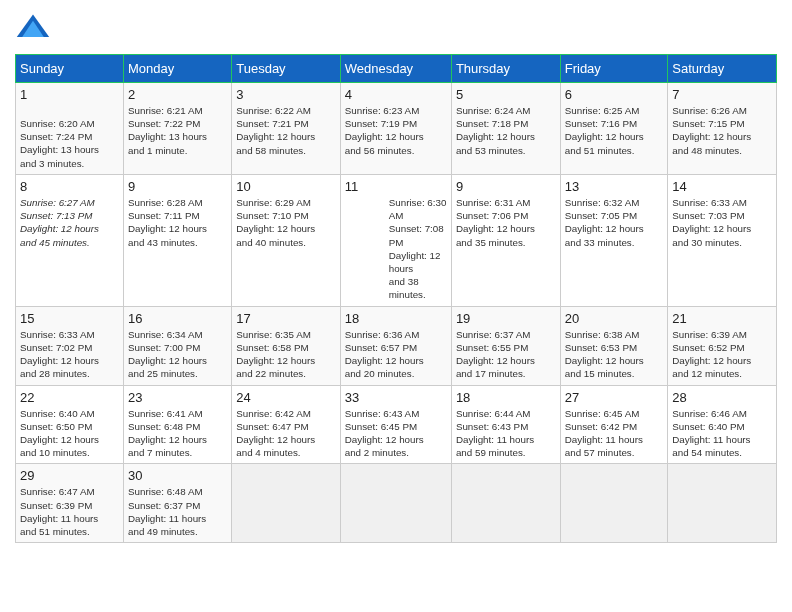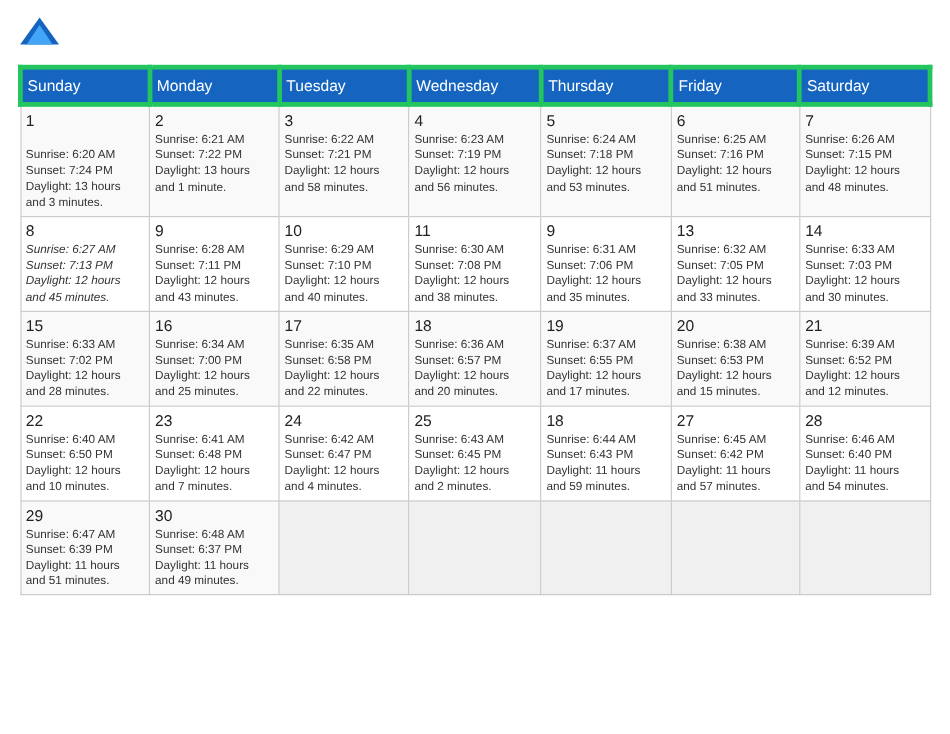--- a/index.html
+++ b/index.html
@@ -54,21 +54,21 @@
       border-collapse: collapse;
       font-size: 10.5px;
     }
     .calendar thead th {
       background-color: #1565c0;
       color: #fff;
       padding: 6px 4px;
       text-align: left;
       font-size: 13px;
       font-weight: normal;
-      border: 4px solid #22c55e;
+      border: 1px solid #22c55e;
     }
     .calendar tbody td {
       border: 1px solid #ccc;
       vertical-align: top;
       padding: 4px 4px;
       width: 113px;
       min-height: 80px;
       background: #fff;
     }
     .calendar tbody tr:nth-child(odd) td {
@@ -195,21 +195,21 @@
           </td>
           <td>
             <span class="day-num">10</span>
             <div class="day-info" style="white-space: pre-line;">Sunrise: 6:29 AM
 Sunset: 7:10 PM
 Daylight: 12 hours
 and 40 minutes.</div>
           </td>
           <td>
             <span class="day-num">11</span>
-            <div class="day-info" style="white-space: pre-line;">Sunrise: 6:30 AM
+            <div class="day-info" style="white-space: pre-line; margin-left: 44px;">Sunrise: 6:30 AM
 Sunset: 7:08 PM
 Daylight: 12 hours
 and 38 minutes.</div>
           </td>
           <td>
             <span class="day-num">9</span>
             <div class="day-info" style="white-space: pre-line;">Sunrise: 6:31 AM
 Sunset: 7:06 PM
 Daylight: 12 hours
 and 35 minutes.</div>
@@ -296,21 +296,21 @@
 and 7 minutes.</div>
           </td>
           <td>
             <span class="day-num">24</span>
             <div class="day-info" style="white-space: pre-line;">Sunrise: 6:42 AM
 Sunset: 6:47 PM
 Daylight: 12 hours
 and 4 minutes.</div>
           </td>
           <td>
-            <span class="day-num">25</span>
+            <span class="day-num">33</span>
             <div class="day-info" style="white-space: pre-line;">Sunrise: 6:43 AM
 Sunset: 6:45 PM
 Daylight: 12 hours
 and 2 minutes.</div>
           </td>
           <td>
             <span class="day-num">18</span>
             <div class="day-info" style="white-space: pre-line;">Sunrise: 6:44 AM
 Sunset: 6:43 PM
 Daylight: 11 hours

